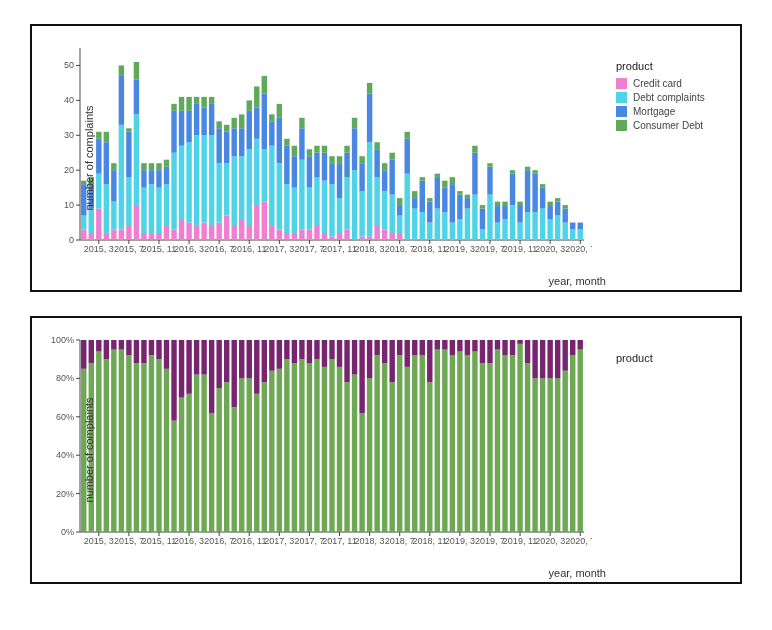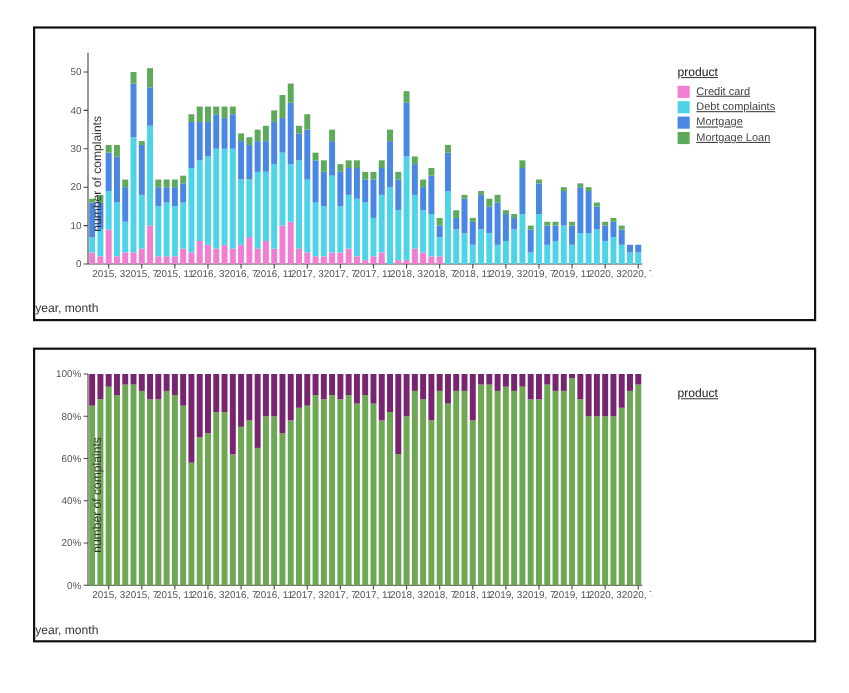--- a/index.html
+++ b/index.html
@@ -11,28 +11,27 @@
     position:relative;
   }
   .panel + .panel { margin-top:24px; }
   .panel-inner { display:flex; align-items:stretch; height:100%; }
   .plot-wrap { position:relative; flex:1; }
   .legend {
     width:118px;
     padding:34px 6px 6px 10px;
     font-size:10px;
     color:#444;
-    text-decoration:underline;
   }
   .legend-title { font-size:11px; color:#222; margin-bottom:6px; }
   .legend-item { display:flex; align-items:flex-start; gap:6px; margin-bottom:3px; line-height:1.1; }
   .swatch { width:11px; height:11px; flex-shrink:0; }
   .axis-label-x {
     position:absolute; bottom:3px; left:0; right:0;
-    text-align:left; font-size:11px; color:#333;
+    text-align:right; font-size:11px; color:#333;
   }
   .axis-label-y {
     position:absolute; left:4px; top:50%;
     transform:translateY(-50%) rotate(-90deg);
     transform-origin:center;
     font-size:11px; color:#333; white-space:nowrap;
   }
   svg { display:block; }
   .tick-text { font-size:9px; fill:#555; font-family:Verdana, Geneva, sans-serif; }
   .axis-line { stroke:#444; stroke-width:1; }
@@ -349,21 +348,21 @@
             <div class="legend-item">
               <span class="swatch" style="background: rgb(79, 211, 230);"></span>
               <span>Debt complaints</span>
             </div>
             <div class="legend-item">
               <span class="swatch" style="background: rgb(74, 135, 226);"></span>
               <span>Mortgage</span>
             </div>
             <div class="legend-item">
               <span class="swatch" style="background: rgb(95, 170, 90);"></span>
-              <span>Mortgage Loan</span>
+              <span>Consumer Debt</span>
             </div>
           </div>
       </div>
     </div>
   </div>
 
   <div class="panel" style="height:268px;">
     <div class="panel-inner">
       <div class="plot-wrap">
         <div class="axis-label-y">number of complaints</div>

